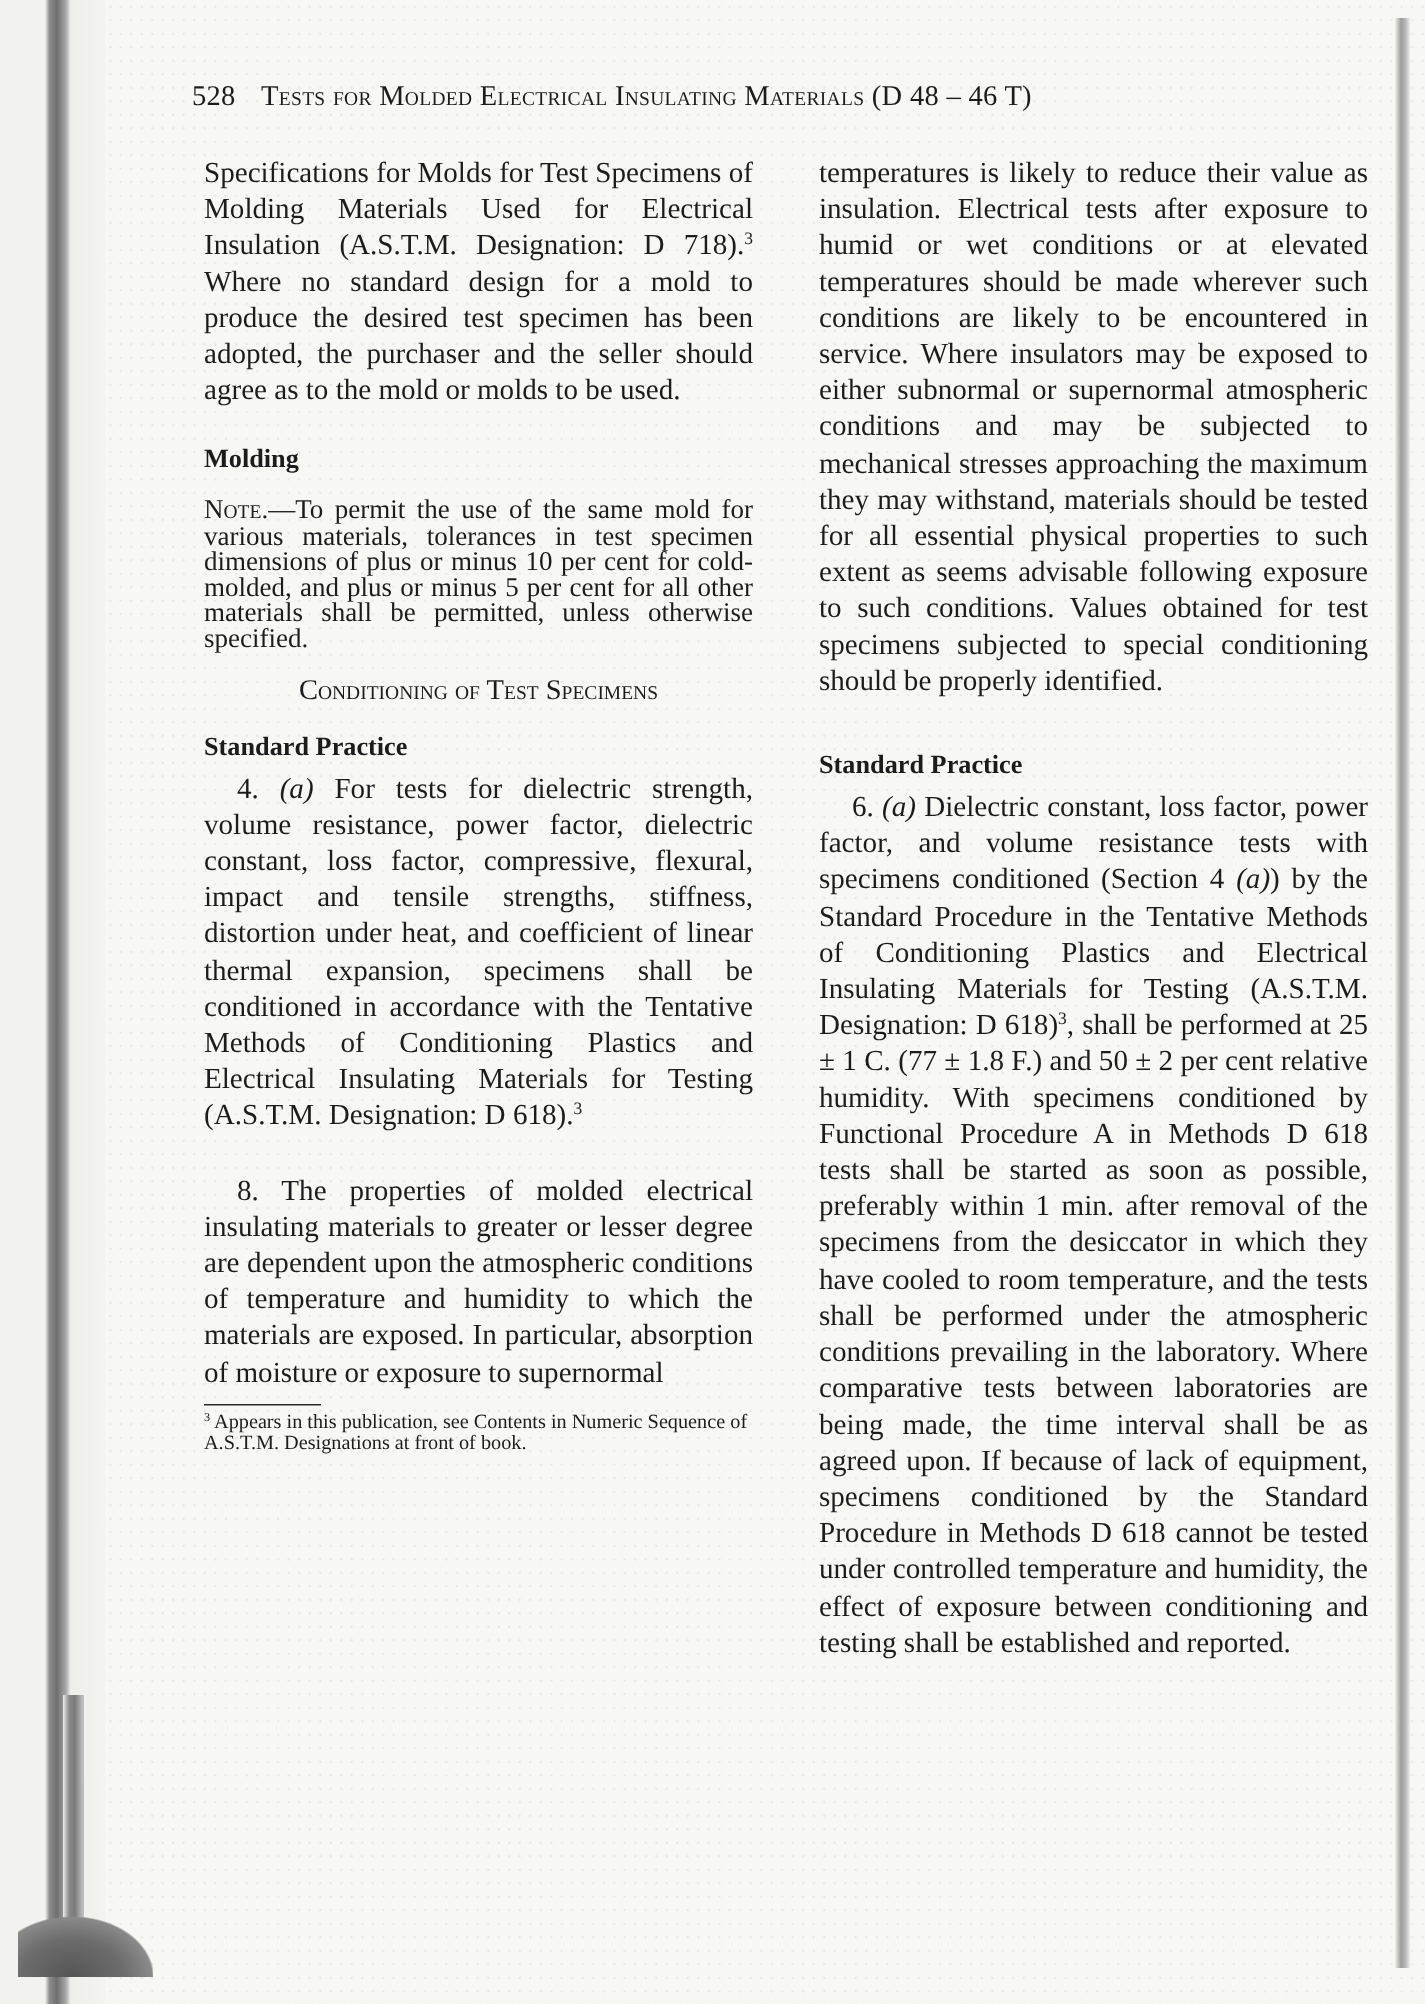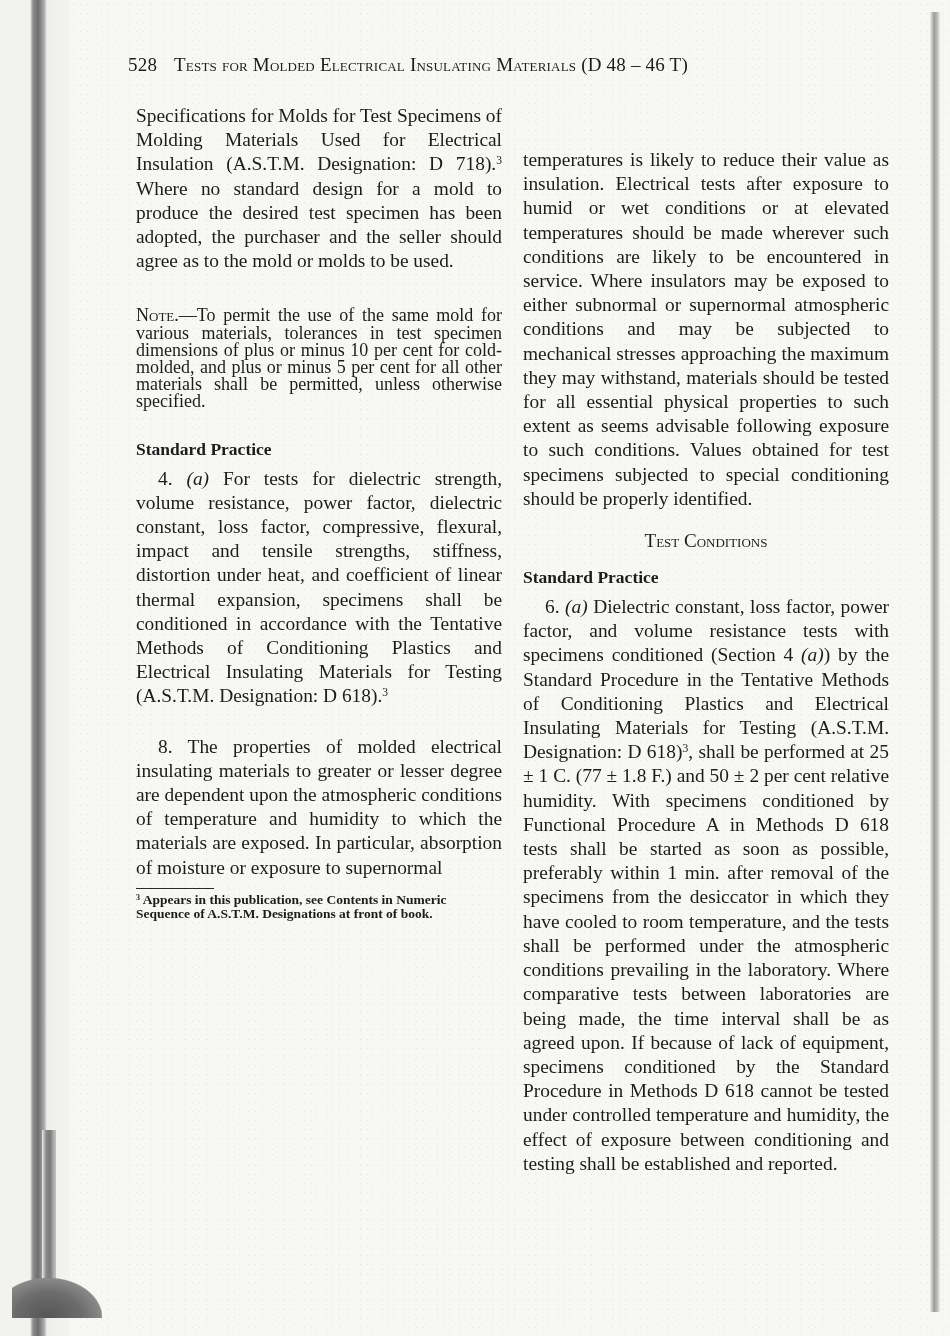--- a/index.html
+++ b/index.html
@@ -41,42 +41,41 @@
   }
   .running-head .pg { margin-right: 12px; }
   .sc { font-variant: small-caps; }
 
   .col {
     position: absolute; top: 104px; width: 366px;
     font-size: 19.4px; line-height: 24.2px;
     text-align: justify; hyphens: manual;
   }
   .col-left { left: 136px; }
-  .col-right { left: 523px; margin-top: 44px; }
+  .col-right { left: 546px; }
 
   .col p { margin: 0; text-indent: 0; }
   .col p.ind { text-indent: 22px; }
   .section-head {
     font-variant: small-caps; text-align: center;
     margin: 0; font-size: 19px; line-height: 24px;
   }
   .side-head {
     font-weight: bold; font-size: 17.5px; margin: 0; line-height: 24px;
   }
   .note {
     font-size: 18px; line-height: 17.2px; text-indent: 22px; margin: 0;
   }
   sup { font-size: 60%; line-height: 0; vertical-align: 0.55em; }
   .footrule {
     width: 78px; border-top: 1px solid #2a2a2a; margin: 0;
   }
   .footnote {
     font-size: 13.5px; line-height: 14.5px; text-indent: 20px; margin: 0;
     text-align: left;
-    font-weight: bold;
   }
   .gap-l { height: 20px; }
 </style>
 </head>
 <body>
 
 <div class="speckle"></div>
 <div class="binding-left"></div>
 <div class="binding-left2"></div>
 <div class="thumb-blob"></div>
@@ -85,42 +84,43 @@
 <div class="running-head">
   <span class="pg">528</span>
   <span class="sc">Tests for Molded Electrical Insulating Materials</span>
   <span>(D 48 – 46 T)</span>
 </div>
 
 <div class="col col-left">
   <p><span>Specifications for Molds for Test Specimens of Molding Materials Used for Electrical Insulation (A.S.T.M. Designation: D 718).</span><sup>3</sup><span> Where no standard design for a mold to produce the desired test specimen has been adopted, the purchaser and the seller should agree as to the mold or molds to be used.</span></p>
 
   <div class="gap-l"></div>
+  <p class="side-head">Molding</p>
   <div style="height:6px"></div>
   <div style="height:8px"></div>
   <p class="note"><span class="sc">Note.</span><span>—To permit the use of the same mold for various materials, tolerances in test specimen dimensions of plus or minus 10 per cent for cold-molded, and plus or minus 5 per cent for all other materials shall be permitted, unless otherwise specified.</span></p>
 
   <div style="height:14px"></div>
+  <p class="section-head">Conditioning of Test Specimens</p>
   <div style="height:12px"></div>
   <p class="side-head">Standard Practice</p>
   <div style="height:6px"></div>
   <p class="ind"><span>4. </span><i>(a)</i><span> For tests for dielectric strength, volume resistance, power factor, dielectric constant, loss factor, compressive, flexural, impact and tensile strengths, stiffness, distortion under heat, and coefficient of linear thermal expansion, specimens shall be conditioned in accordance with the Tentative Methods of Conditioning Plastics and Electrical Insulating Materials for Testing (A.S.T.M. Designation: D 618).</span><sup>3</sup></p>
 
   <div class="gap-l"></div>
   <div style="height:6px"></div>
   <p class="ind">8. The properties of molded electrical insulating materials to greater or lesser degree are dependent upon the atmospheric conditions of temperature and humidity to which the materials are exposed. In particular, absorption of moisture or exposure to supernormal</p>
 
   <div style="height:8px"></div>
   <div class="footrule"></div>
   <div style="height:4px"></div>
   <p class="footnote"><sup>3</sup><span> Appears in this publication, see Contents in Numeric Sequence of A.S.T.M. Designations at front of book.</span></p>
 </div>
 
 <div class="col col-right">
   <p>temperatures is likely to reduce their value as insulation. Electrical tests after exposure to humid or wet conditions or at elevated temperatures should be made wherever such conditions are likely to be encountered in service. Where insulators may be exposed to either subnormal or supernormal atmospheric conditions and may be subjected to mechanical stresses approaching the maximum they may withstand, materials should be tested for all essential physical properties to such extent as seems advisable following exposure to such conditions. Values obtained for test specimens subjected to special conditioning should be properly identified.</p>
 
   <div style="height:18px"></div>
-  <p class="section-head">Test Conditions</p>
   <div style="height:12px"></div>
   <p class="side-head">Standard Practice</p>
   <div style="height:6px"></div>
   <p class="ind"><span>6. </span><i>(a)</i><span> Dielectric constant, loss factor, power factor, and volume resistance tests with specimens conditioned (Section 4 </span><i>(a)</i><span>) by the Standard Procedure in the Tentative Methods of Conditioning Plastics and Electrical Insulating Materials for Testing (A.S.T.M. Designation: D 618)</span><sup>3</sup><span>, shall be performed at 25 ± 1 C. (77 ± 1.8 F.) and 50 ± 2 per cent relative humidity. With specimens conditioned by Functional Procedure A in Methods D 618 tests shall be started as soon as possible, preferably within 1 min. after removal of the specimens from the desiccator in which they have cooled to room temperature, and the tests shall be performed under the atmospheric conditions prevailing in the laboratory. Where comparative tests between laboratories are being made, the time interval shall be as agreed upon. If because of lack of equipment, specimens conditioned by the Standard Procedure in Methods D 618 cannot be tested under controlled temperature and humidity, the effect of exposure between conditioning and testing shall be established and reported.</span></p>
 </div>
 
 </body></html>

